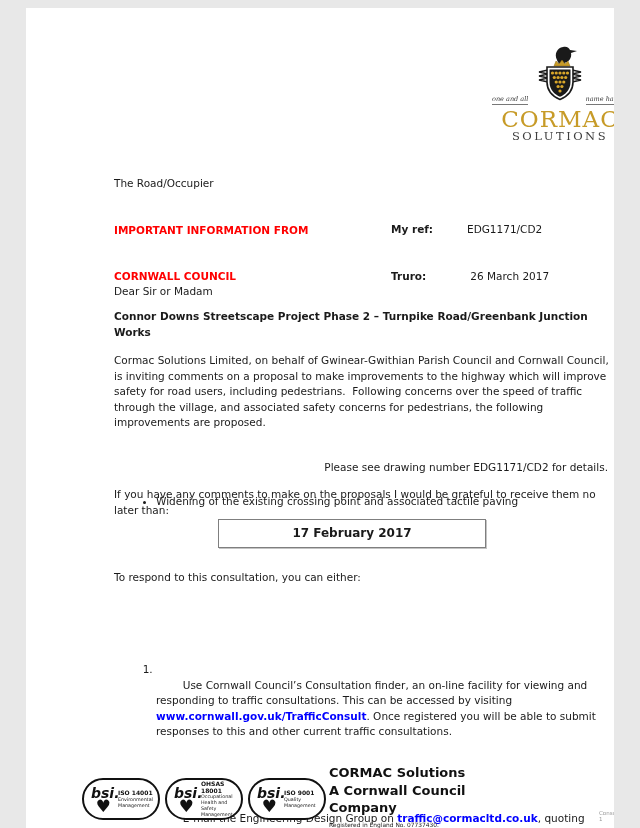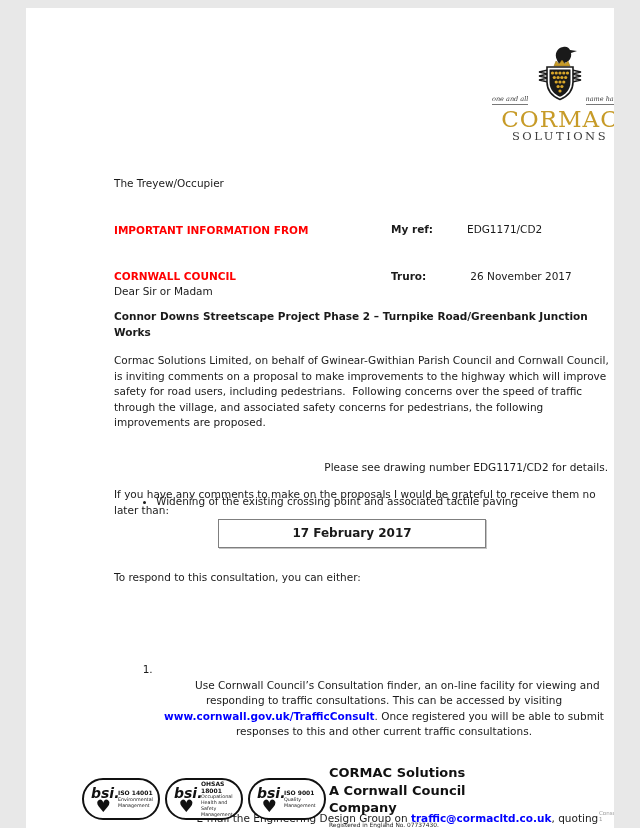--- a/index.html
+++ b/index.html
@@ -42,21 +42,21 @@
   .deadline-box {
     left: 192px; top: 511px; width: 268px; height: 29px;
     border: 1px solid #7f7f7f;
     box-shadow: 1px 1px 0 #c4c4c4;
     text-align: center;
     font-weight: bold; font-size: 12px; line-height: 27px;
   }
   .para4 { left: 88px; top: 562px; width: 494px; }
   .respond { left: 88px; top: 592px; width: 498px; }
   .respond ol { margin: 0; padding-left: 42px; }
-  .respond li { margin-bottom: 9px; text-align: center; }
+  .respond li { margin-bottom: 9px; }
   .lnk { color: #0000ff; font-weight: bold; text-decoration: none; }
 
   
   .badges { left: 56px; top: 770px; display: flex; gap: 5px; }
   .badge {
     width: 78px; height: 42px;
     border: 2.5px solid #111; border-radius: 21px;
     display: flex; align-items: center; padding: 2px 5px 2px 7px; gap: 3px;
     background: #fff;
   }
@@ -116,33 +116,33 @@
         </g>
       </svg>
       <span class="motto left">one and all</span>
       <span class="motto right">name hag oll</span>
     </div>
     <div class="brand-main">CORMAC</div>
     <div class="brand-sub">SOLUTIONS</div>
   </div>
 
   <div class="abs recipient txt">
-    <div>The Treyew/Occupier</div>
+    <div>The Road/Occupier</div>
     <div class="red">IMPORTANT INFORMATION FROM</div>
     <div class="red">CORNWALL COUNCIL</div>
   </div>
 
   <div class="abs meta txt">
     <div class="meta-row">
       <span class="meta-label">My ref:</span>
       <span>EDG1171/CD2</span>
     </div>
     <div class="meta-row">
       <span class="meta-label">Truro:</span>
-      <span> 26 November 2017</span>
+      <span> 26 March 2017</span>
     </div>
   </div>
 
   <div class="abs salutation txt">Dear Sir or Madam</div>
 
   <div class="abs subject txt">Connor Downs Streetscape Project Phase 2 – Turnpike Road/Greenbank Junction Works</div>
 
   <div class="abs para1 txt">Cormac Solutions Limited, on behalf of Gwinear-Gwithian Parish Council and Cornwall Council, is inviting comments on a proposal to make improvements to the highway which will improve safety for road users, including pedestrians.  Following concerns over the speed of traffic through the village, and associated safety concerns for pedestrians, the following improvements are proposed.</div>
 
   <div class="abs bullets txt">

